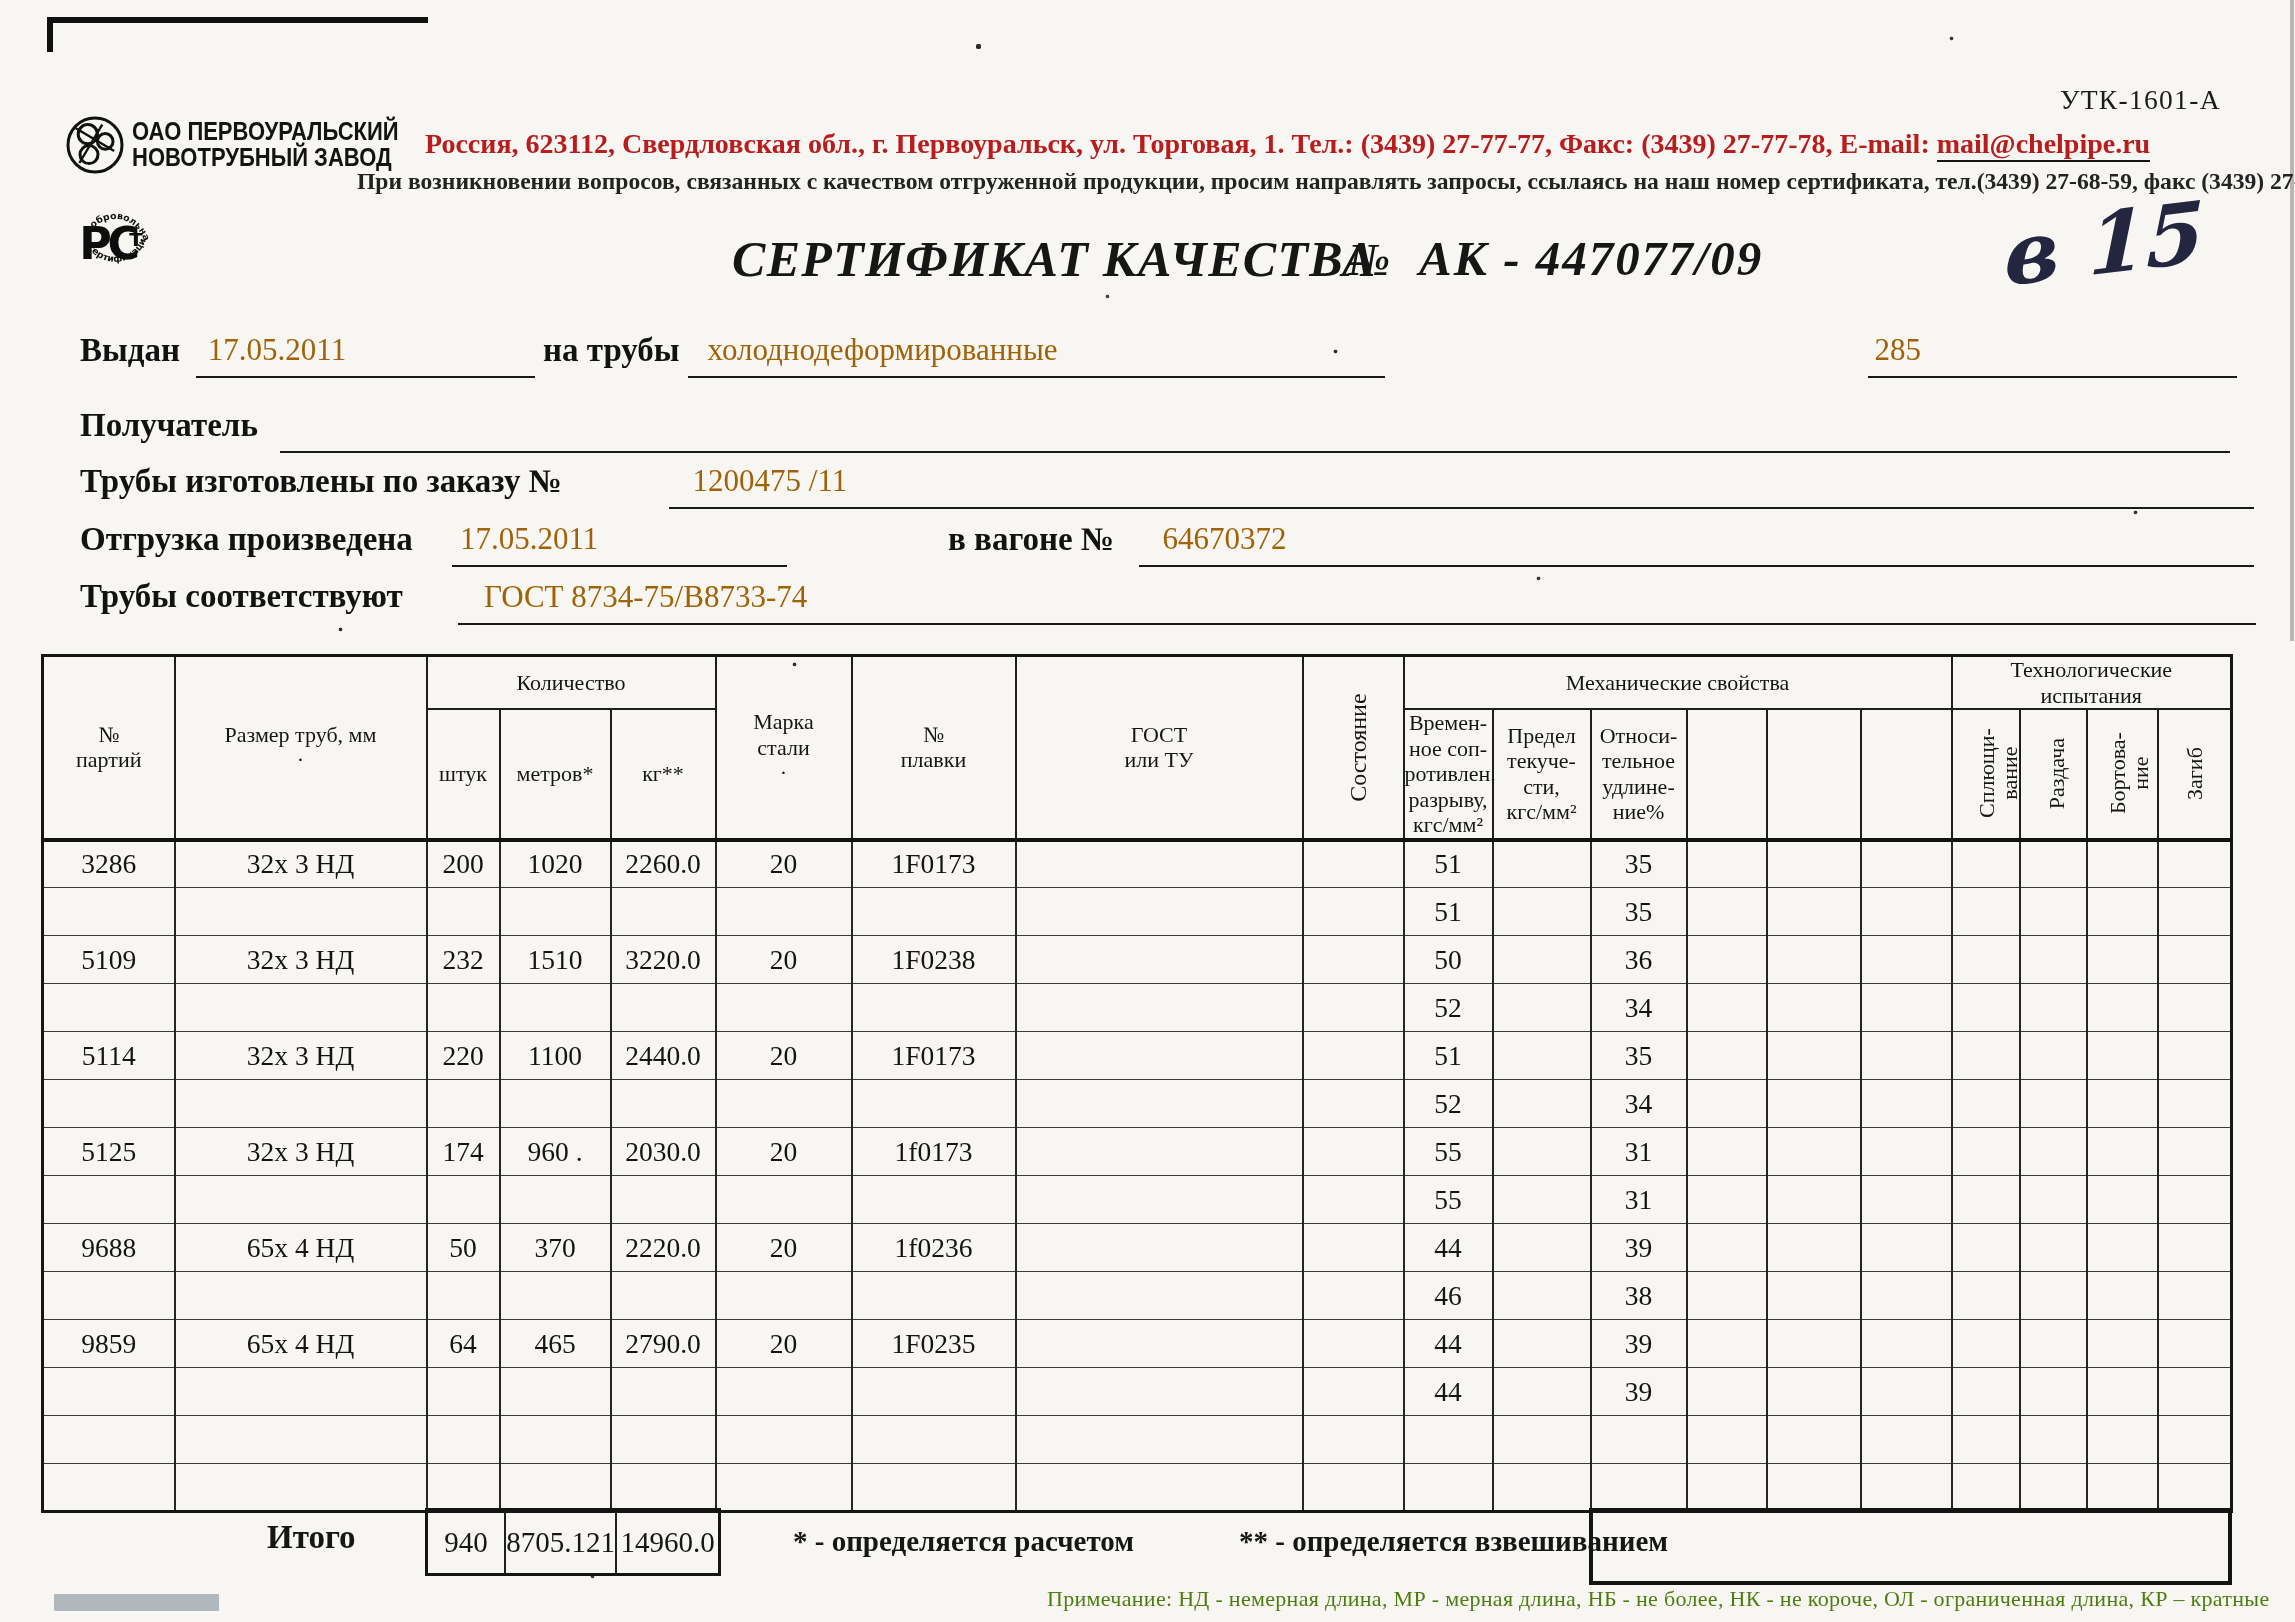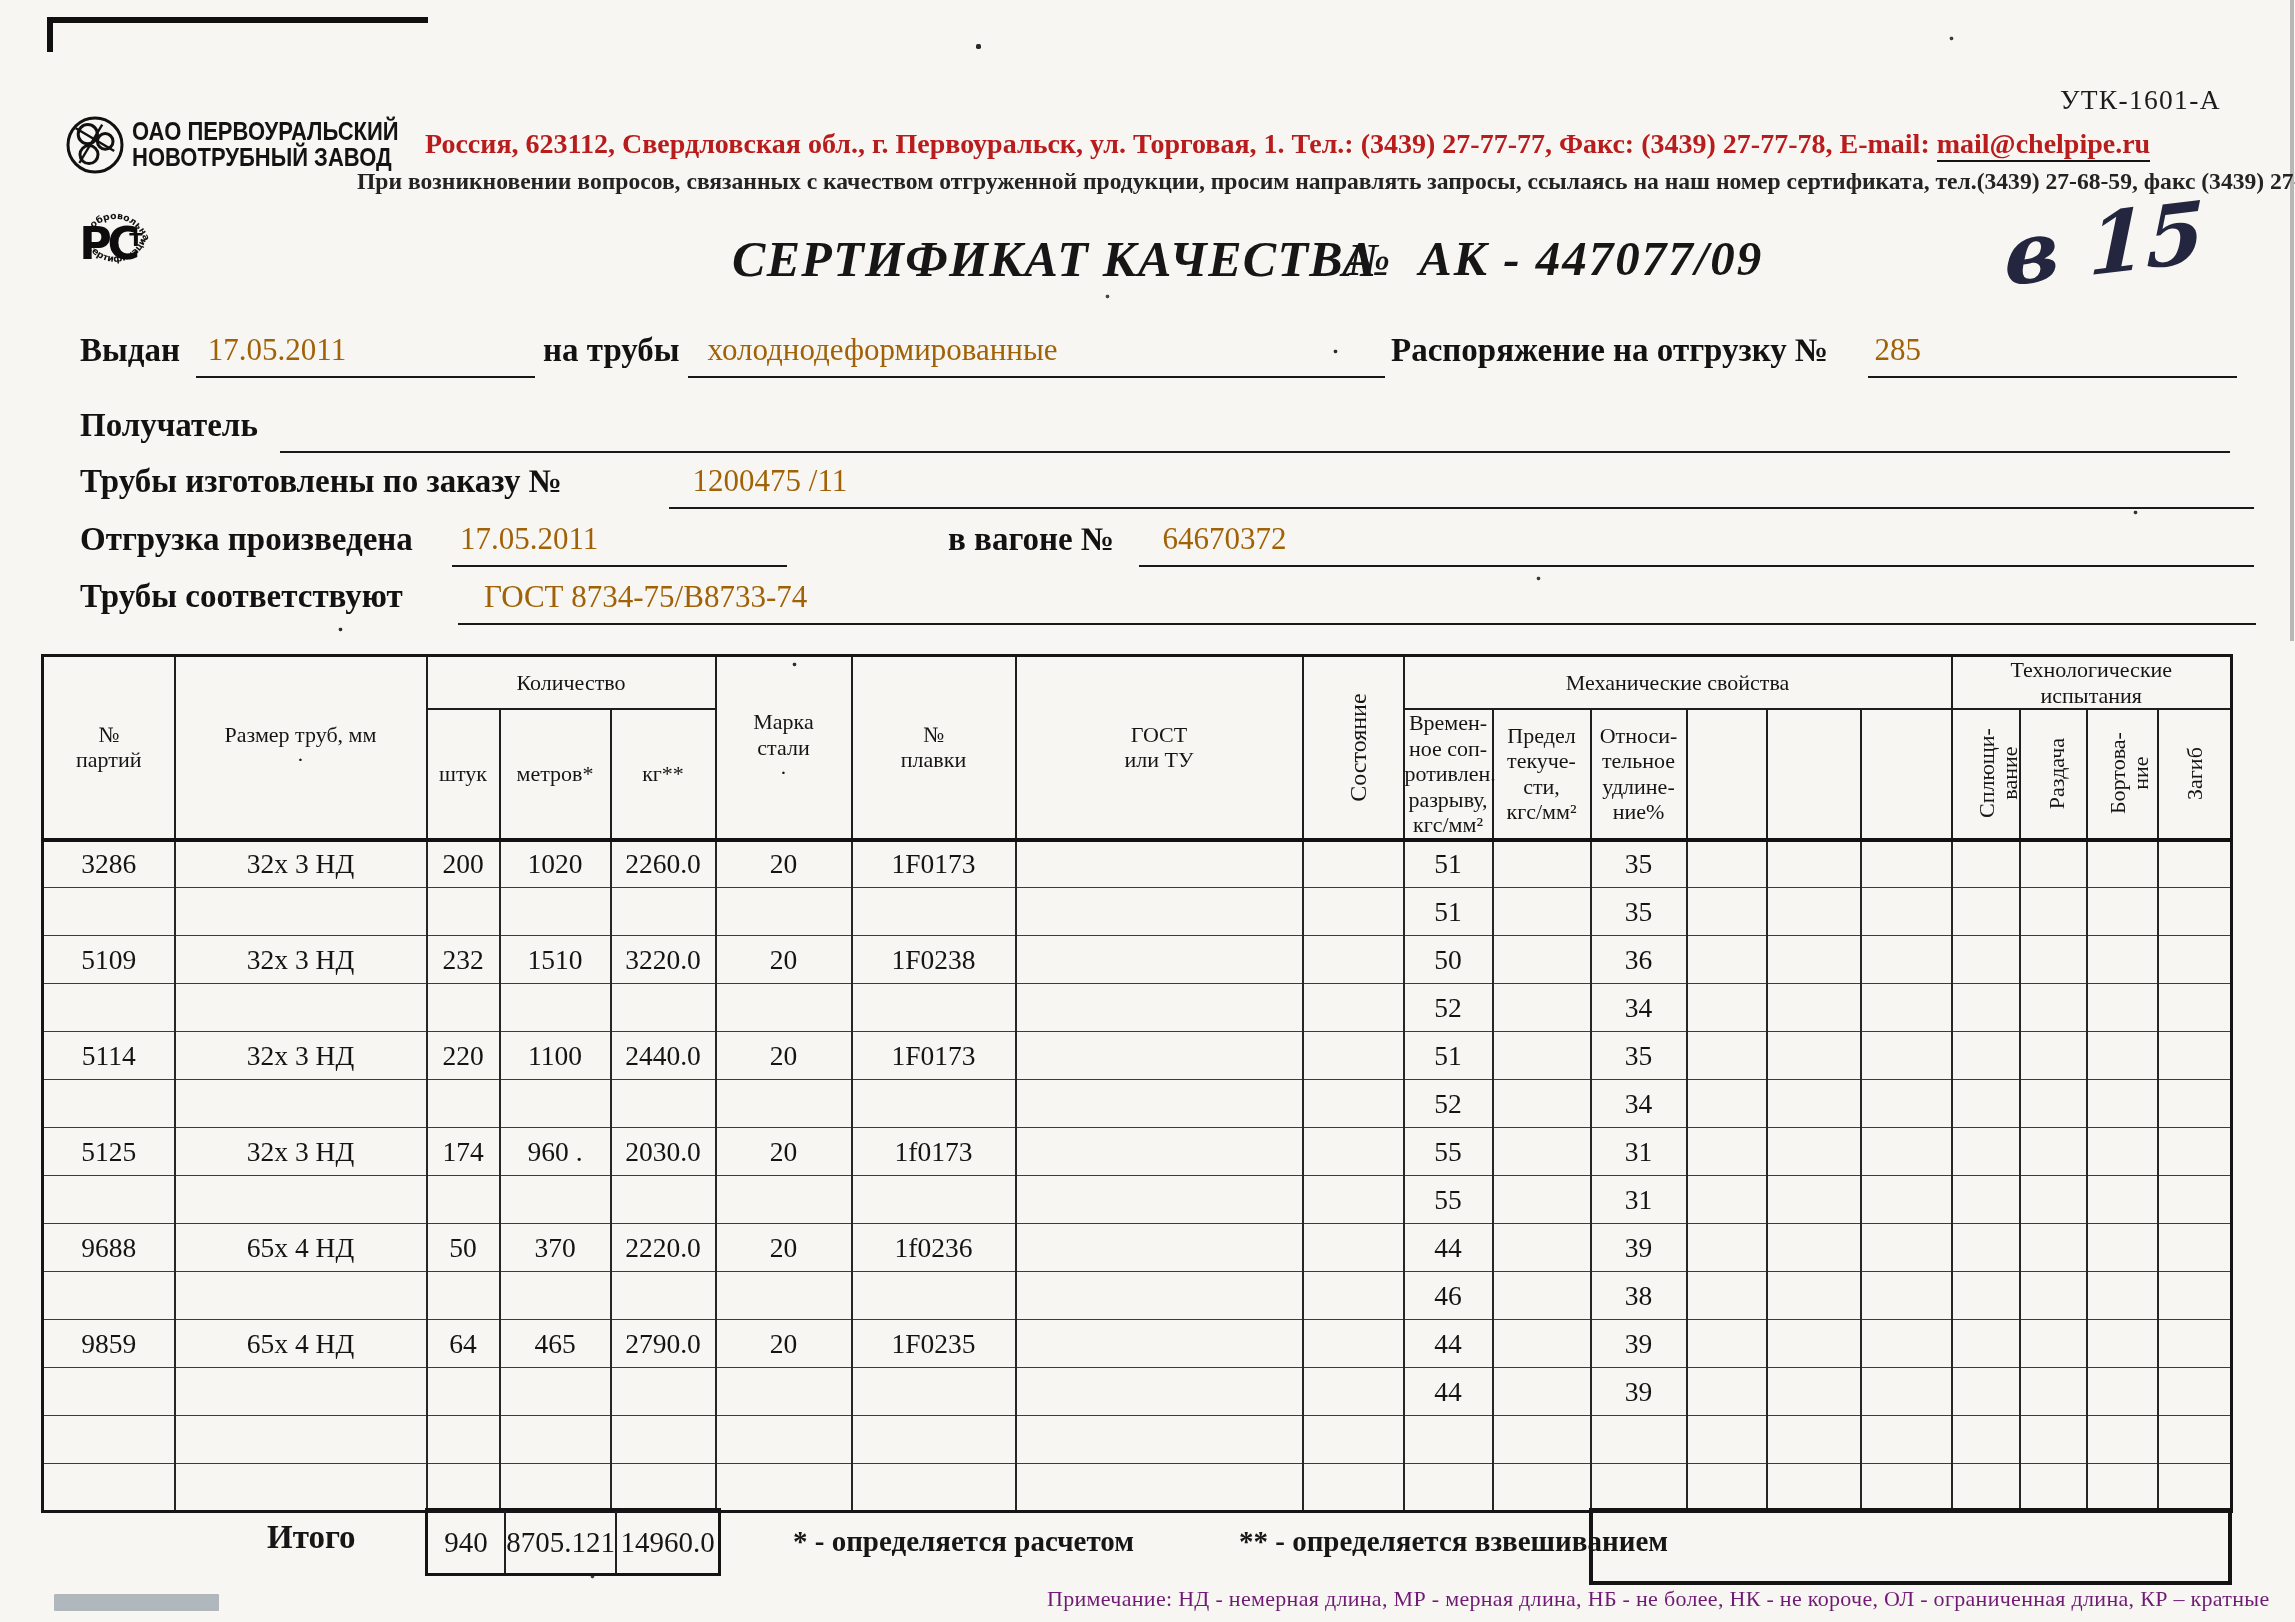--- a/index.html
+++ b/index.html
@@ -64,21 +64,21 @@
   
   .totals-label{position:absolute;left:267px;top:1519px;font-size:33px;font-weight:bold;}
   .totals-box{position:absolute;left:425px;top:1508px;width:296px;height:68px;
     border:3.9px solid #141414;display:flex;box-sizing:border-box;background:transparent;}
   .totals-box .tcell{height:100%;display:flex;align-items:center;justify-content:center;
     font-size:29px;box-sizing:border-box;}
   .totals-box .tcell + .tcell{border-left:2px solid #202020;}
   .fn1{position:absolute;left:793px;top:1525px;font-size:29px;font-weight:bold;white-space:nowrap;}
   .fn2{position:absolute;left:1239px;top:1525px;font-size:29px;font-weight:bold;white-space:nowrap;}
   .empty-box{position:absolute;left:1589px;top:1508px;width:643px;height:77px;border:4.6px solid #141414;box-sizing:border-box;}
-  .note-line{position:absolute;left:1047px;top:1586px;font-size:22px;color:#701a75;white-space:nowrap;letter-spacing:0.3px;}
+  .note-line{position:absolute;left:1047px;top:1586px;font-size:22px;color:#4d7c0f;white-space:nowrap;letter-spacing:0.3px;}
 </style>
 </head>
 <body>
 
 <div id="page">
 
   <div class="corner-h"></div>
   <div class="corner-v"></div>
   <div class="bottom-bar"></div>
   <div class="right-strip"></div>
@@ -123,21 +123,20 @@
     <span class="title-main">СЕРТИФИКАТ КАЧЕСТВА</span>
     <span class="title-no">№</span>
     <span class="title-num">АК - 447077/09</span>
   </div>
   <div class="handwritten">в 15</div>
 
   <div class="flabel" style="left:80px;top:332px;">Выдан</div>
   <div class="fval" style="left:196px;top:328px;width:327px;padding-left:11.8px;">17.05.2011</div>
   <div class="flabel" style="left:543px;top:332px;">на трубы</div>
   <div class="fval" style="left:688px;top:328px;width:677px;padding-left:19.6px;">холоднодеформированные</div>
-  <div class="flabel" style="left:1391px;top:332px;">Распоряжение на отгрузку №</div>
   <div class="fval" style="left:1868px;top:328px;width:362px;padding-left:6.5px;">285</div>
 
   <div class="flabel" style="left:80px;top:407px;">Получатель</div>
   <div class="fval" style="left:280px;top:403px;width:1950px;"></div>
 
   <div class="flabel" style="left:80px;top:463px;">Трубы изготовлены по заказу №</div>
   <div class="fval" style="left:669px;top:459px;width:1561px;padding-left:23.6px;">1200475  /11</div>
 
   <div class="flabel" style="left:80px;top:521px;">Отгрузка произведена</div>
   <div class="fval" style="left:452px;top:517px;width:327px;padding-left:7.9px;">17.05.2011</div>

